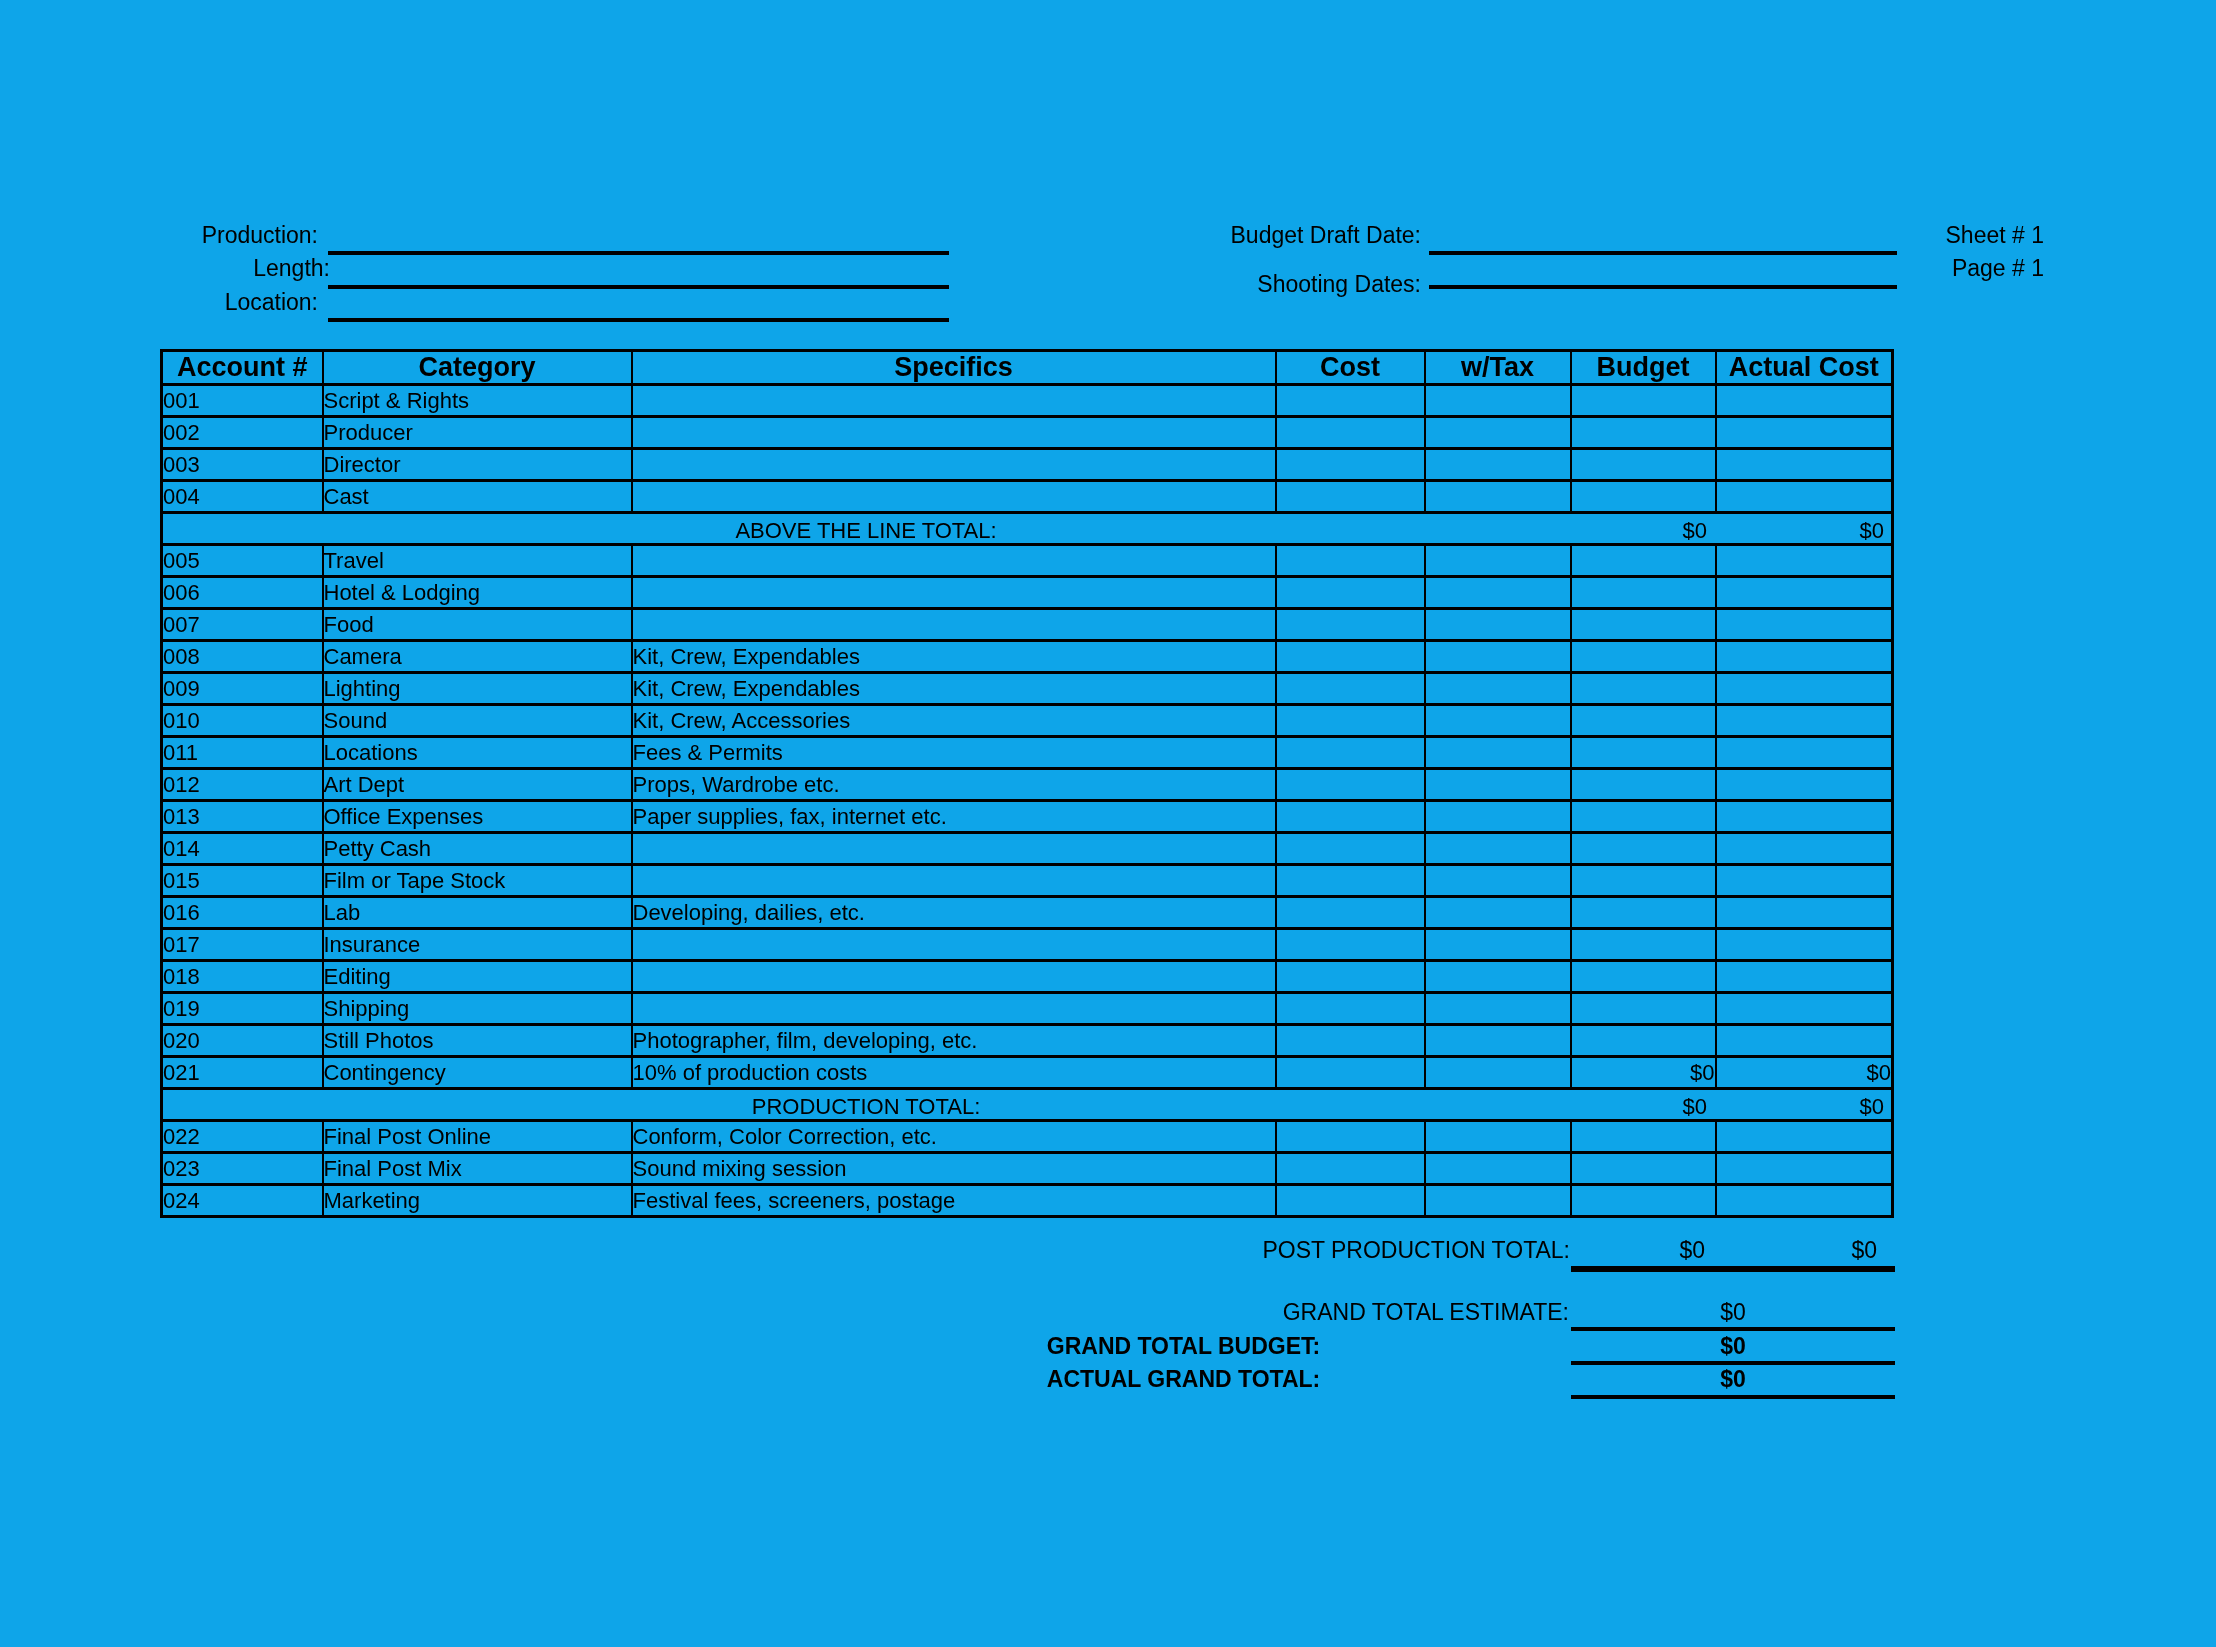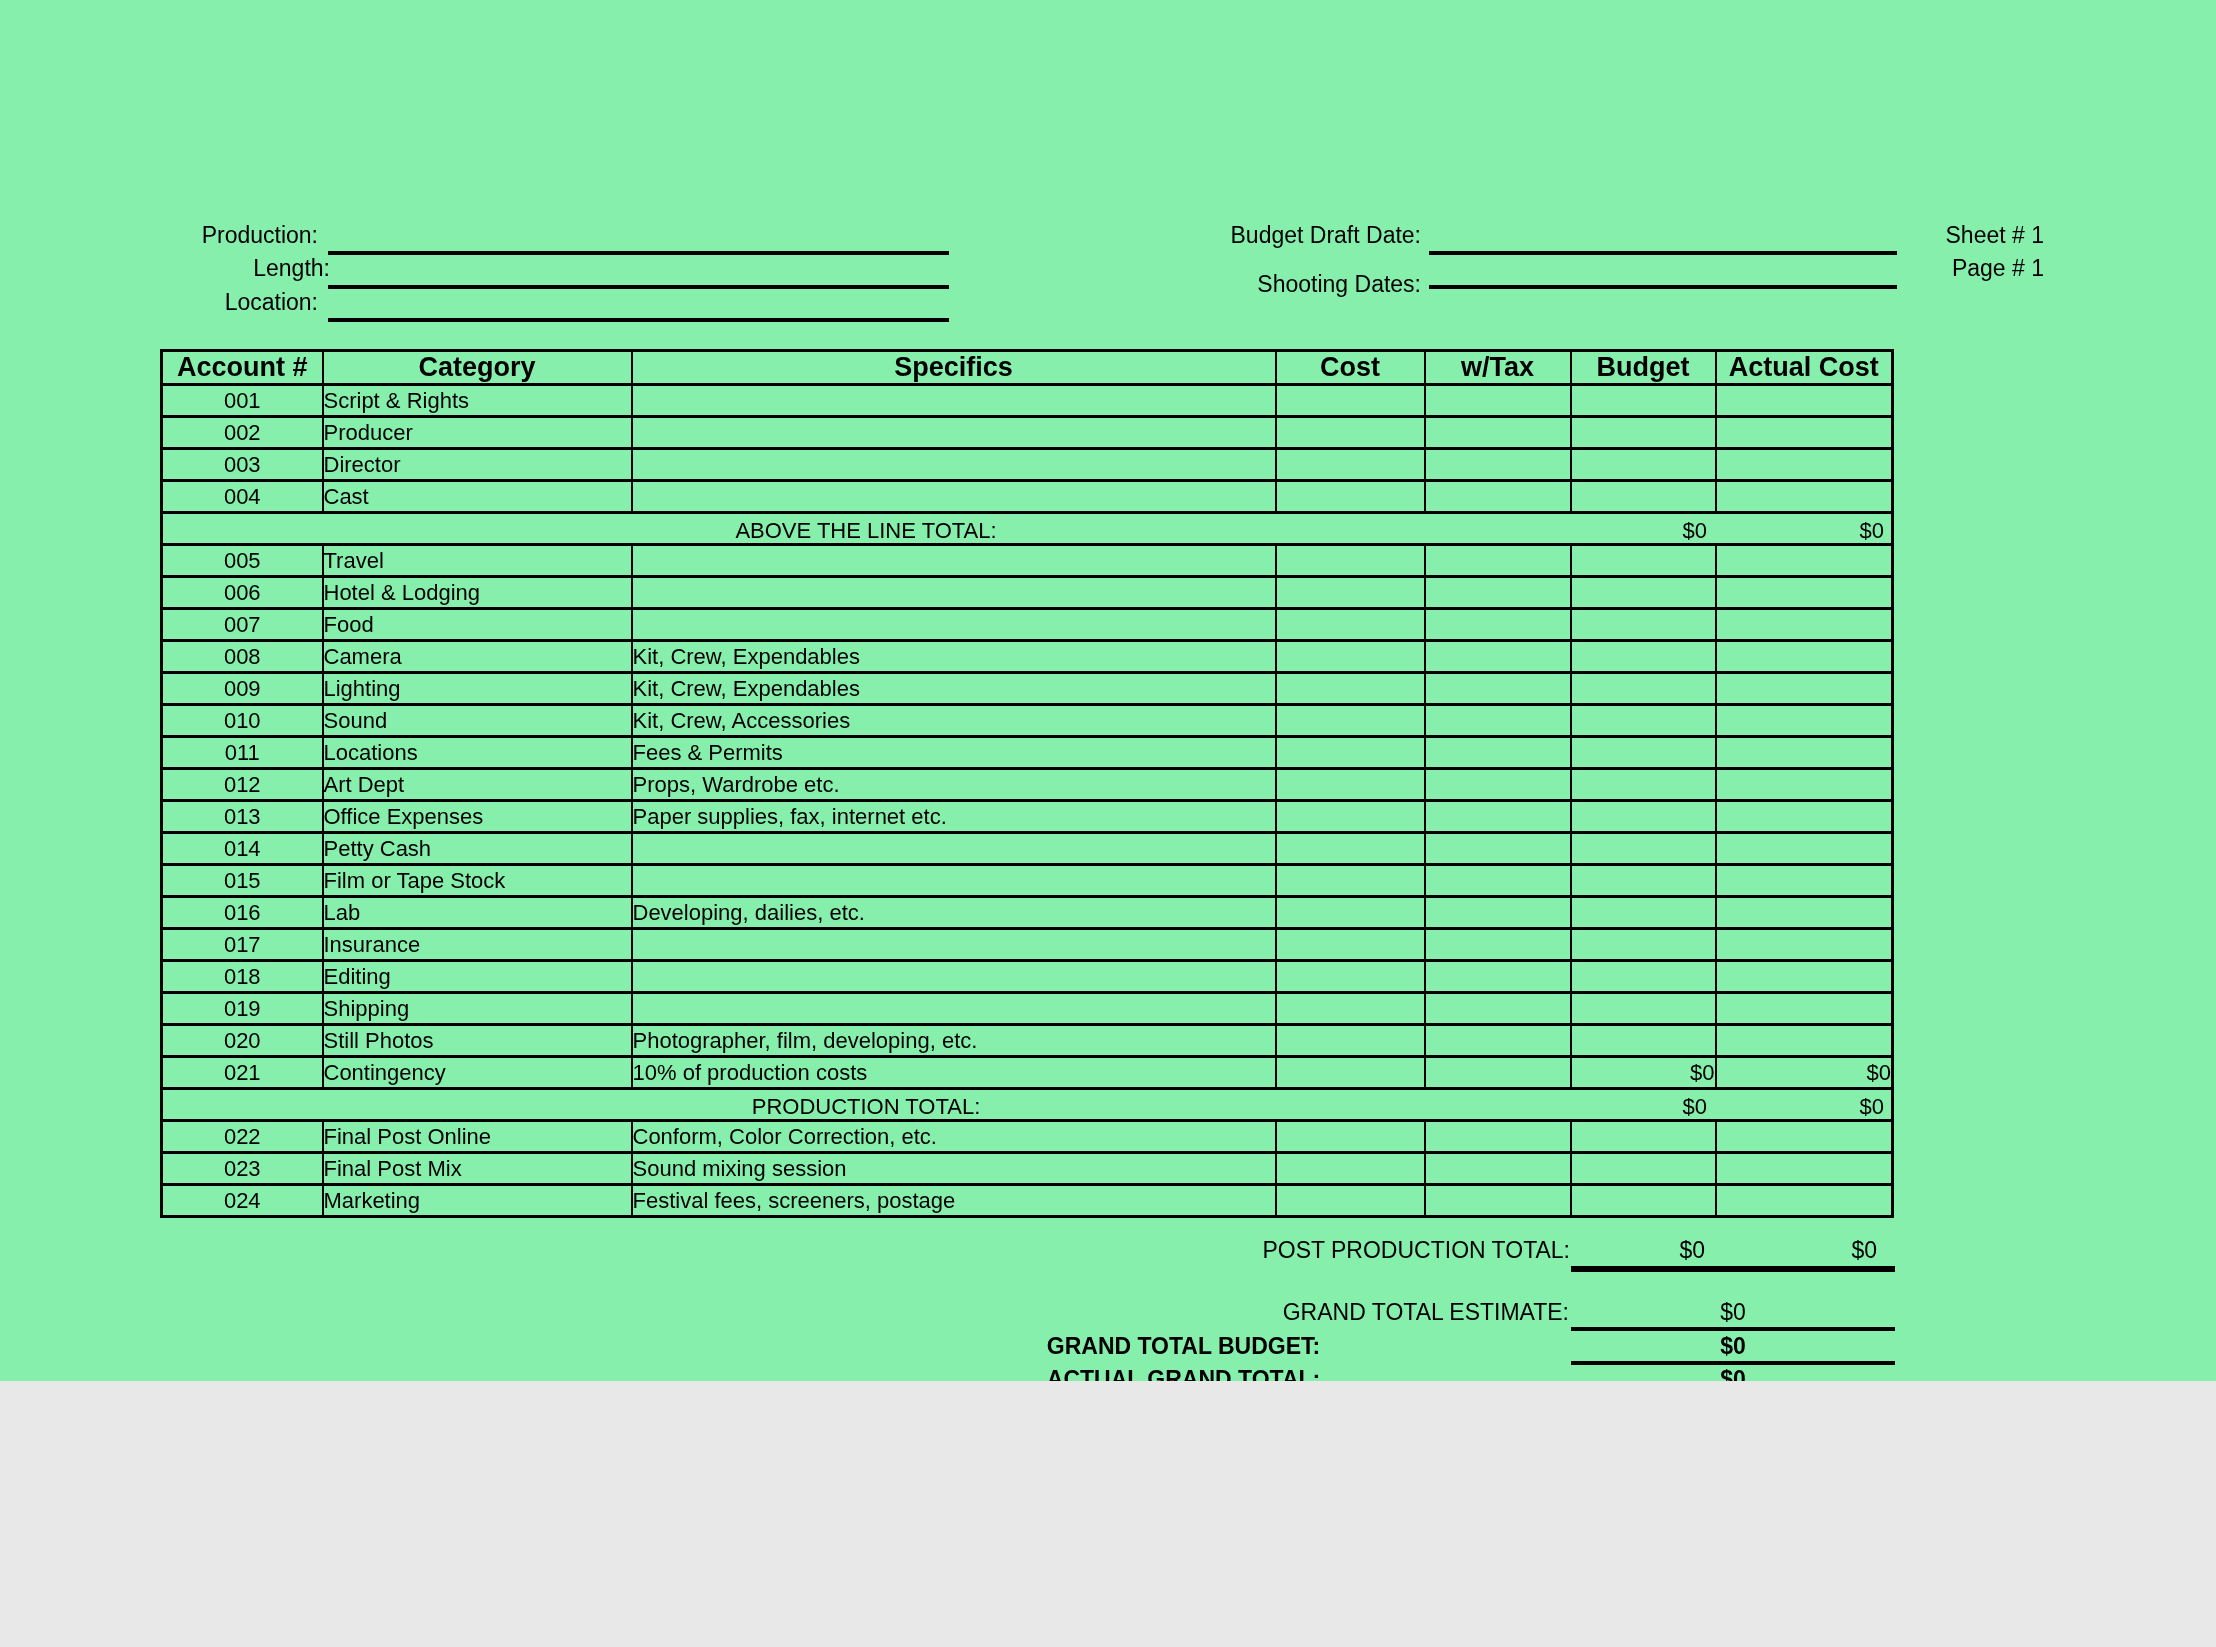--- a/index.html
+++ b/index.html
@@ -1,19 +1,19 @@
 <!DOCTYPE html>
 <html style="font-size:14px"><head>
 <meta charset="utf-8">
 <style>
   html,body { margin:0; padding:0; background:#e8e8e8; }
   .page {
     position:relative;
-    width:2217px; height:1381px;
-    background:#86efac;
+    width:2217px; height:1647px;
+    background:#0ea5e9;
     color:#000000;
     font-family:"Liberation Sans","DejaVu Sans",sans-serif;
     overflow:hidden;
   }
   
   .flabel { position:absolute; font-size:23px; line-height:26.6px; white-space:nowrap; }
   .flabel.ra { text-align:right; }
   .blank { position:absolute; background:#000; }
 
   
@@ -24,21 +24,21 @@
     font-size:22px;
   }
   table.budget { border:3.5px solid #000; }
   table.budget th, table.budget td {
     border:2.7px solid #000;
     border-top-width:3.5px; border-bottom-width:3.5px;
     height:29px; padding:0; overflow:hidden;
     vertical-align:middle; white-space:nowrap;
   }
   table.budget th { font-weight:bold; text-align:center; font-size:27px; }
-  td.c-acct   { text-align:center; padding-right:6.2px;margin-top:20px; }
+  td.c-acct   { text-align:left; padding-right:6.2px;margin-top:20px; }
   td.c-cat    { text-align:left;  padding-left:7px;  }
   td.c-spec   { text-align:left;  padding-left:7px;  }
   td.c-budget, td.c-actual { text-align:right; padding-right:7px; }
   tr.total-row td { position:relative; }
   .t-label  { position:absolute; left:0;     top:0; width:1406px; height:100%; line-height:33px; text-align:center; }
   .t-budget { position:absolute; left:1406px; top:0; width:138px;  height:100%; line-height:33px; text-align:right; }
   .t-actual { position:absolute; left:1545px; top:0; width:176px;  height:100%; line-height:33px; text-align:right; }
 
   
   .botlabel { position:absolute; font-size:23px; line-height:28px; white-space:nowrap; text-align:right; }

